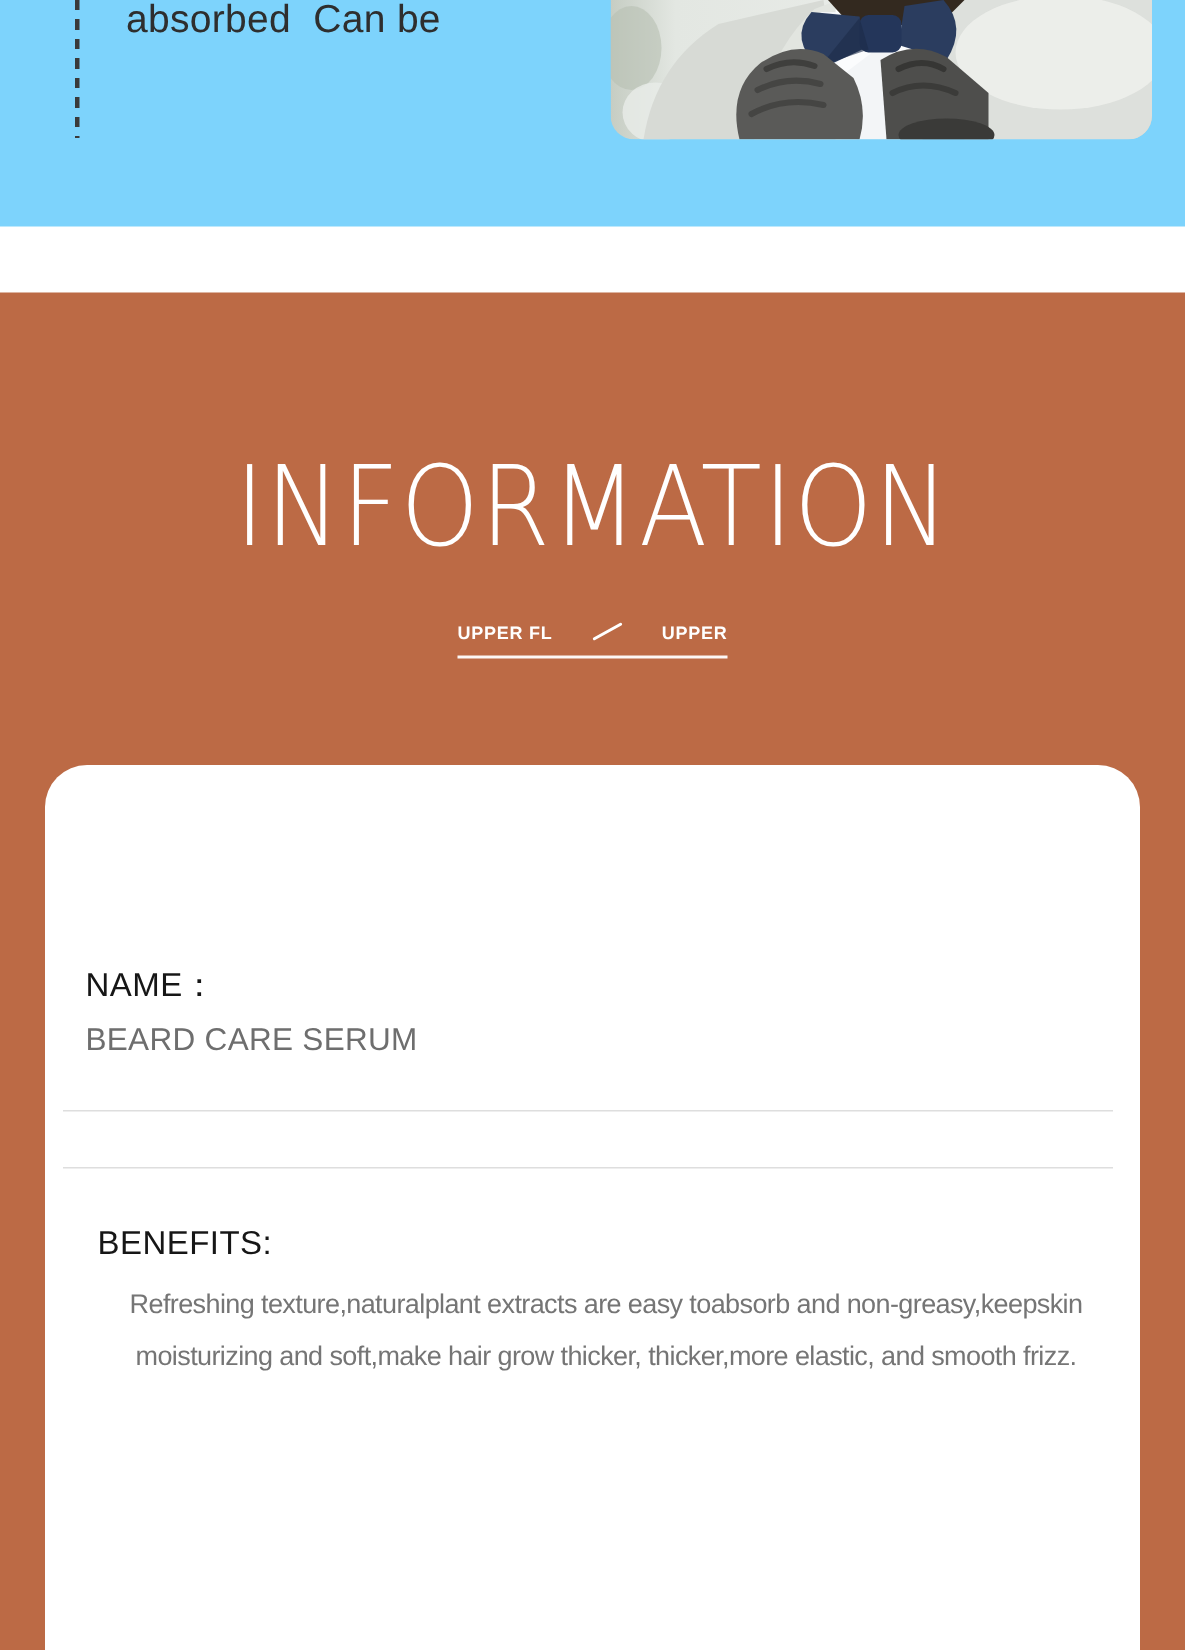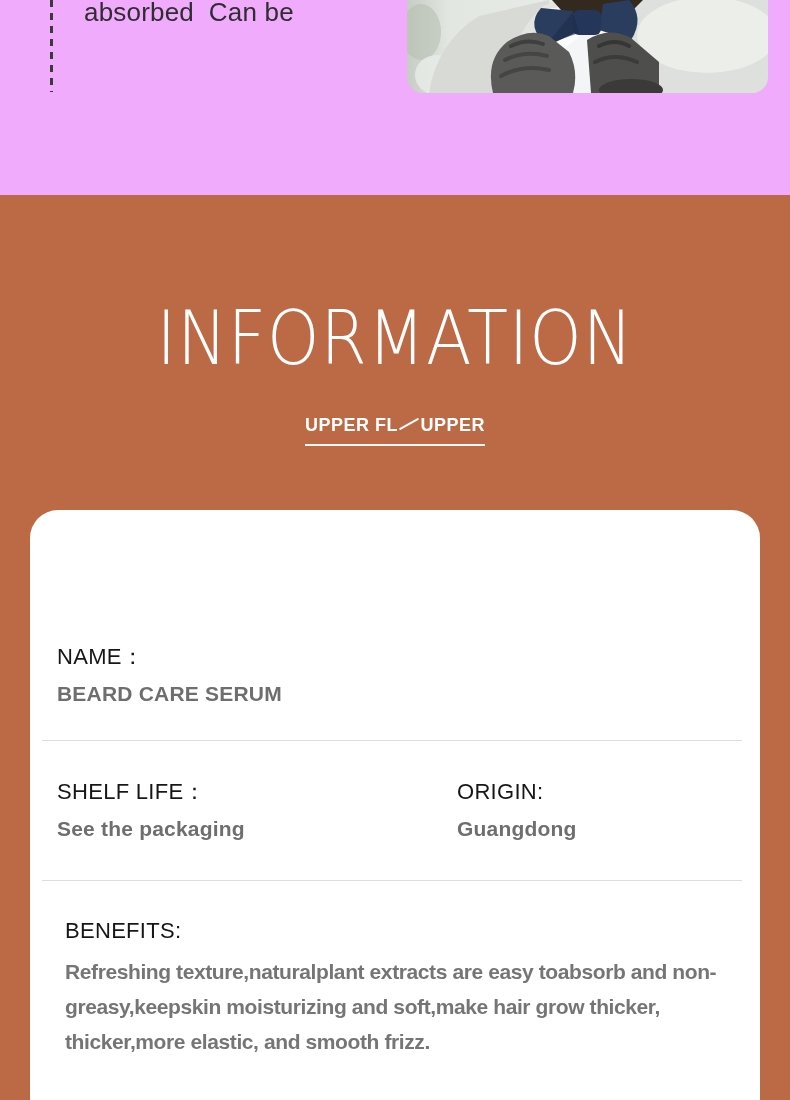--- a/index.html
+++ b/index.html
@@ -1,54 +1,54 @@
 <!DOCTYPE html>
 <html><head>
 <meta charset="utf-8">
 <style>
   html,body{margin:0;padding:0;}
   body{font-family:"Liberation Sans",sans-serif;background:#ffffff;}
   .page{position:relative;width:790px;height:1100px;overflow:hidden;background:#ffffff;}
 
   
-  .top{position:absolute;left:0;top:0;width:790px;height:195px;background:#f0abfc;}
+  .top{position:absolute;left:0;top:0;width:790px;height:151px;background:#7dd3fc;}
   .dash-line{position:absolute;left:50px;top:0;width:3px;height:92px;
     background:repeating-linear-gradient(to bottom,#3a3a3a 0 7px,transparent 7px 13px);}
   .caption{position:absolute;left:84px;top:-4px;margin:0;font-size:26px;line-height:32px;
     color:#2e2e2e;white-space:pre;letter-spacing:0.2px;}
   .photo{position:absolute;left:407px;top:0;width:361px;height:93px;
     border-radius:0 0 16px 16px;overflow:hidden;}
   .photo svg{display:block;}
 
   
   .banner{position:absolute;left:0;top:195px;width:790px;height:905px;background:#bc6a45;}
   .title{margin:0;padding-top:103px;text-align:center;color:#ffffff;
     font-family:"DejaVu Sans","Liberation Sans",sans-serif;font-weight:200;
     font-size:74px;line-height:80px;letter-spacing:1px;transform:scaleX(0.9);}
   .subtitle{width:180px;margin:37px auto 0;display:flex;justify-content:space-between;
     align-items:center;border-bottom:2px solid rgba(255,255,255,0.95);padding-bottom:8px;
-    color:#ffffff;font-size:18px;font-weight:bold;letter-spacing:0.5px;}
+    color:#ffffff;font-size:12px;font-weight:bold;letter-spacing:0.5px;}
   .slash{display:inline-block;width:22px;height:2px;background:#ffffff;border-radius:1px;
     transform:rotate(-29deg);margin-bottom:3px;}
 
   
   .card{position:absolute;left:30px;top:510px;width:730px;height:590px;
     background:#ffffff;border-radius:28px 28px 0 0;}
   .row{padding:0 27px;}
   .row-1{padding-top:133px;}
   .row-2{padding-top:37px;}
   .two-col{display:grid;grid-template-columns:388px 1fr;}
   .indent{padding-left:12px;}
   .label{font-size:22px;line-height:28px;color:#161616;font-weight:500;letter-spacing:0.3px;}
-  .value{margin-top:9px;font-size:21px;line-height:28px;color:#6e6e6e;letter-spacing:0.2px;font-weight:bold;}
+  .value{margin-top:9px;font-size:21px;line-height:28px;color:#6e6e6e;letter-spacing:0.2px;}
   .divider{border:none;border-top:1px solid #dedede;margin:0 18px 0 12px;height:0;}
   .divider-1{margin-top:32px;}
   .divider-2{margin-top:37px;}
   .benefits{padding-top:36px;padding-left:35px;}
-  .benefits .value{width:678px;font-size:21px;line-height:35px;color:#757575;letter-spacing:-0.4px;}
+  .benefits .value{width:678px;font-size:18px;line-height:35px;color:#757575;letter-spacing:-0.4px;text-align:center;}
 </style>
 </head>
 <body>
 
 <div class="page">
 
   <header class="top">
     <span class="dash-line"></span>
     <p class="caption">absorbed  Can be</p>
     <div class="photo">
@@ -110,30 +110,20 @@
       <div class="field">
         <div class="label">NAME：</div>
         <div class="value">BEARD CARE SERUM</div>
       </div>
       <div class="field">
       </div>
     </div>
 
     <hr class="divider divider-1">
 
-    <div class="row row-2 two-col">
-      <div class="field">
-        <div class="label">SHELF LIFE：</div>
-        <div class="value">See the packaging</div>
-      </div>
-      <div class="field indent">
-        <div class="label">ORIGIN:</div>
-        <div class="value">Guangdong</div>
-      </div>
-    </div>
 
     <hr class="divider divider-2">
 
     <div class="row benefits field">
       <div class="label">BENEFITS:</div>
       <div class="value">Refreshing texture,naturalplant extracts are easy toabsorb and non-greasy,keepskin moisturizing and soft,make hair grow thicker, thicker,more elastic, and smooth frizz.</div>
     </div>
   </section>
 
 </div>

